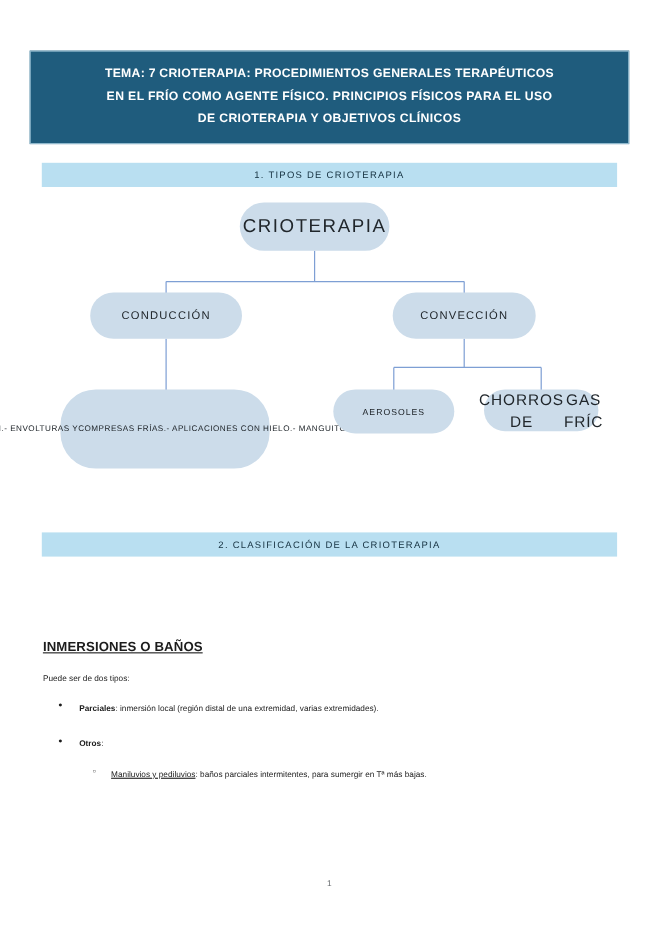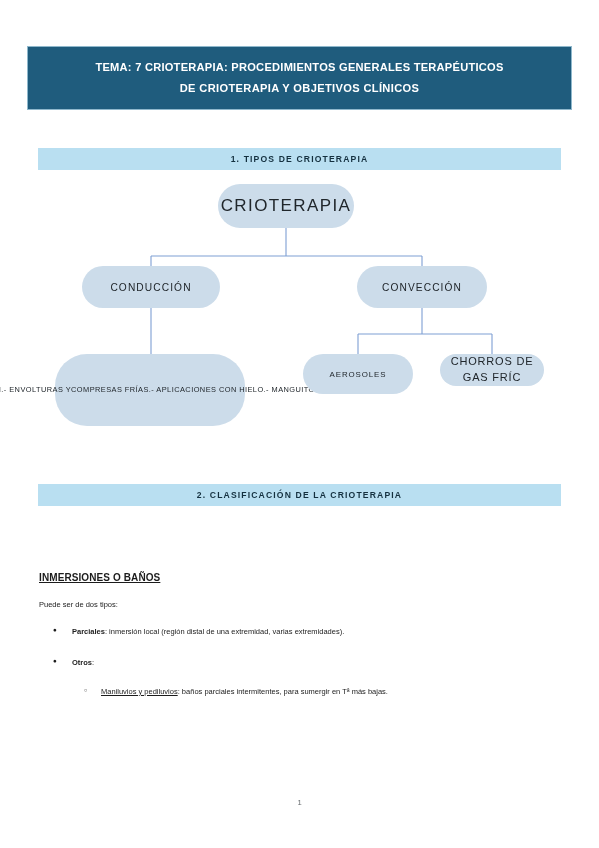--- a/index.html
+++ b/index.html
@@ -46,21 +46,21 @@
 
   
   .section-bar {
     position: absolute;
     left: 38px;
     width: 523px;
     height: 22px;
     background: #b9dff1;
     color: #14303f;
     font-size: 8.6px;
-    font-weight: bold;
+    font-weight: normal;
     letter-spacing: 1.15px;
     display: flex;
     align-items: center;
     justify-content: center;
     text-align: center;
   }
   #section-bar-1 { top: 148px; }
   #section-bar-2 { top: 484px; }
 
   
@@ -104,24 +104,24 @@
     line-height: 1.55;
     flex-direction: row;
     padding: 4px 8px;
   }
   #node-conduccion-list .li { display: block; white-space: nowrap; }
   #node-aerosoles {
     left: 273px; top: 178px; width: 110px; height: 40px;
     font-size: 7.9px; letter-spacing: 0.9px;
   }
   #node-chorros {
-    left: 410px; top: 178px; width: 104px; height: 32px;
-    font-size: 11px; letter-spacing: 0.8px;
+    left: 410px; top: 178px; width: 104px; height: 38px;
+    font-size: 14px; letter-spacing: 0.8px;
     line-height: 1.45;
-    flex-direction: column;
+    flex-direction: row;
   }
   #node-chorros .l { display: block; }
 
   
   .subsection-head {
     position: absolute;
     left: 38px;
     top: 538px;
     width: 523px;
     box-sizing: border-box;
@@ -140,24 +140,24 @@
     width: 525px;
     font-size: 7.5px;
     line-height: 1.65;
     color: #1c1c1c;
   }
   .body-block b { font-weight: bold; }
   .body-block u { text-decoration: underline; }
 
   .h-underline {
     font-weight: bold;
-    font-size: 10px;
+    font-size: 12px;
     text-decoration: underline;
     letter-spacing: 0.1px;
-    margin: 0 0 12px 0;
+    margin: 9px 0 12px 0;
   }
   p.para { margin: 0 0 14px 0; }
   p.lead { margin: 0 0 15px 0; }
 
   ul.lvl1 {
     list-style: none;
     margin: 0;
     padding: 0;
   }
   ul.lvl1 > li {
@@ -201,20 +201,21 @@
     color: #666a6d;
   }
 </style>
 </head>
 <body>
 
 <div class="page">
 
   <div class="title-banner">
     <span class="tline tl1">TEMA: 7   CRIOTERAPIA: PROCEDIMIENTOS GENERALES TERAPÉUTICOS</span>
+    <span class="tline">EN EL FRÍO COMO AGENTE FÍSICO. PRINCIPIOS FÍSICOS PARA EL USO</span>
     <span class="tline">DE CRIOTERAPIA Y OBJETIVOS CLÍNICOS</span>
   </div>
 
   <div class="section-bar" id="section-bar-1">1. TIPOS DE CRIOTERAPIA</div>
 
   <div class="diagram">
     <svg width="540" height="268">
       <g stroke="#7e9fd4" stroke-width="1.1" fill="none">
 
         <line x1="256" y1="52" x2="256" y2="80"></line>

